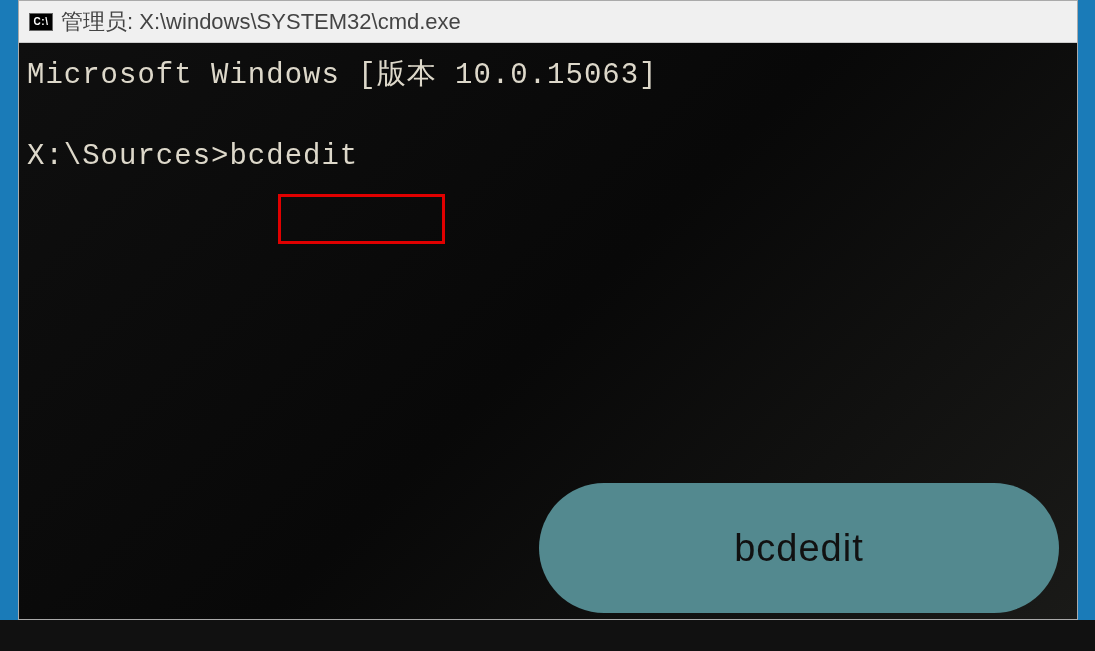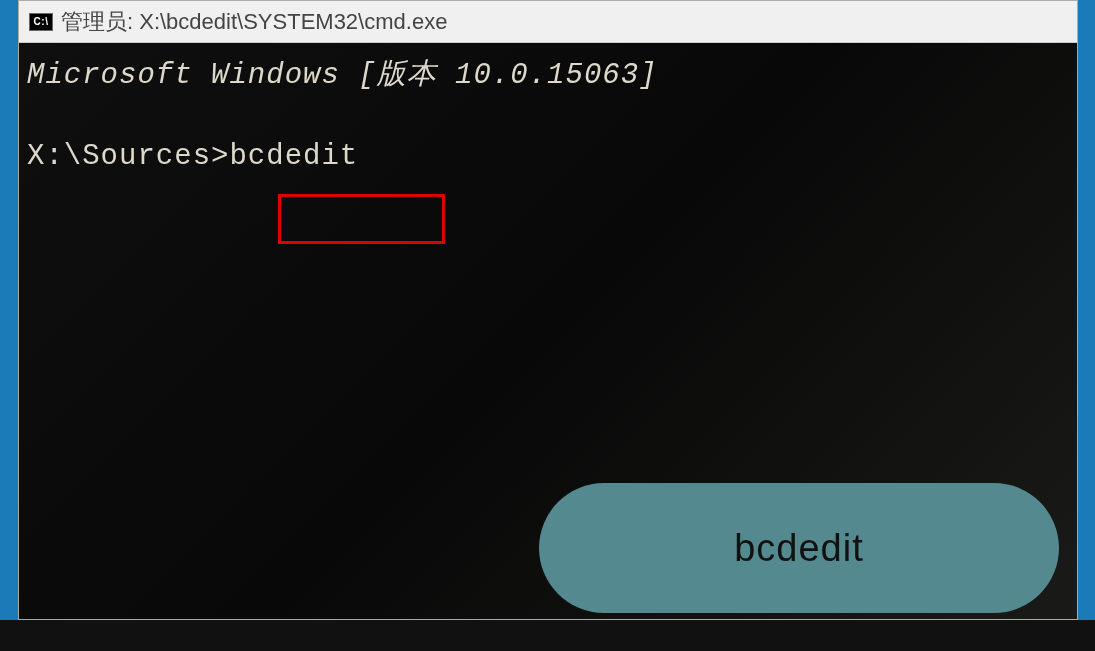--- a/index.html
+++ b/index.html
@@ -61,21 +61,20 @@
       font-size: 29px;
       color: #e8e5d8;
       line-height: 1.6;
       position: relative;
       letter-spacing: 1px;
     }
     .terminal-line1 {
       white-space: pre;
       color: #ddd8ca;
       font-weight: normal;
-      font-style: italic;
     }
     .terminal-prompt-line {
       margin-top: 35px;
       white-space: pre;
       color: #ddd8ca;
       position: relative;
     }
     .prompt-text {
       display: inline;
     }
@@ -114,21 +113,21 @@
       height: 31px;
       background: #111;
     }
   </style>
 </head>
 <body>
 
 <div class="window-frame">
   <div class="title-bar">
     <div class="title-icon">C:\</div>
-    <div class="title-text">管理员: X:\bcdedit\SYSTEM32\cmd.exe</div>
+    <div class="title-text">管理员: X:\windows\SYSTEM32\cmd.exe</div>
   </div>
   <div class="terminal-body">
     <div class="terminal-line1">Microsoft Windows [版本 10.0.15063]</div>
     <div class="terminal-prompt-line"><span class="prompt-text">X:\Sources&gt;</span><span class="command-text">bcdedit</span></div>
     <div class="highlight-box"></div>
     <div class="annotation-badge">
       <span>bcdedit</span>
     </div>
   </div>
 </div>

